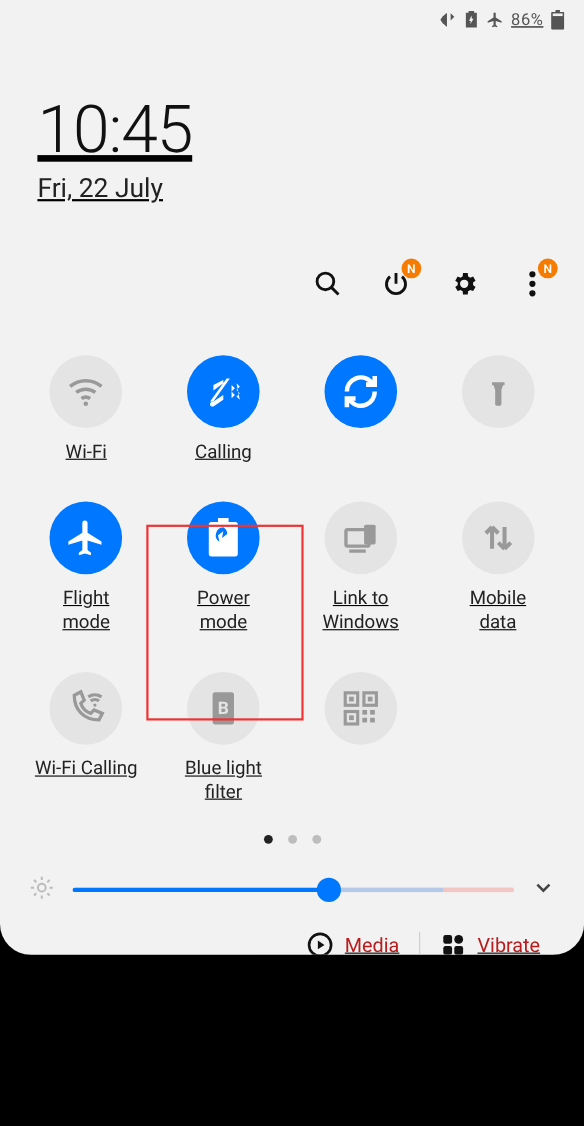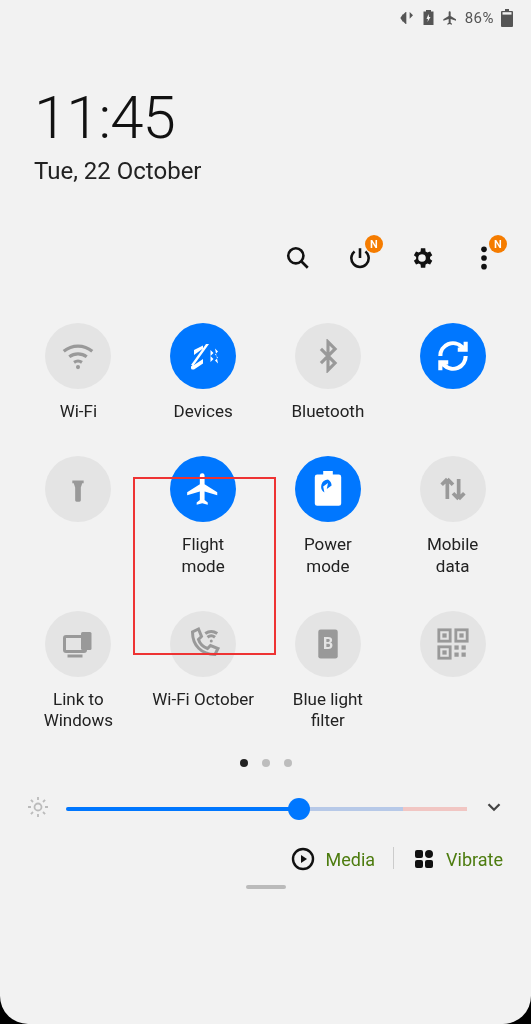--- a/index.html
+++ b/index.html
@@ -1,17 +1,17 @@
 <!DOCTYPE html>
 <html><head>
 <meta charset="utf-8">
 <style>
   * { box-sizing: border-box; margin: 0; padding: 0; }
   html, body { width: 531px; height: 1024px; font-family: -apple-system, Roboto, Arial, sans-serif; background: #000; }
-  .screen { width: 531px; height: 1024px; background: #f2f2f2; position: relative; border-radius: 0 0 28px 28px; overflow: hidden; }
+  .screen { width: 531px; height: 868px; background: #f2f2f2; position: relative; border-radius: 0 0 28px 28px; overflow: hidden; text-decoration: underline; }
 
   
   .status-bar { display: flex; justify-content: flex-end; align-items: center; height: 32px; padding: 4px 18px 0 0; gap: 7px; color: #555; font-size: 15px; }
   .status-bar .bat-text { font-size: 15px; letter-spacing: .5px; }
   .status-bar svg { display: block; }
 
   
   .clock-area { padding: 50px 0 0 34px; }
   .clock { font-size: 60px; font-weight: 300; letter-spacing: -1px; color: #111; }
   .date { font-size: 24px; color: #222; margin-top: 4px; }
@@ -36,21 +36,21 @@
 
   
   .brightness { display:flex; align-items:center; gap:16px; padding:28px 26px 0 26px; }
   .b-track { flex:1; height:4px; background:#e0d7d5; border-radius:2px; position:relative; }
   .b-fill { position:absolute; left:0; top:0; height:4px; background:#0077ff; border-radius:2px; }
   .b-fill-mid { position:absolute; top:0; height:4px; background:#b7c9e8; }
   .b-fill-tail { position:absolute; top:0; height:4px; background:#f1c6c3; }
   .b-thumb { position:absolute; top:50%; width:22px; height:22px; background:#0077ff; border-radius:50%; transform:translate(-50%,-50%); }
 
   
-  .bottom-row { display:flex; justify-content:flex-end; align-items:flex-start; gap:18px; padding:24px 28px 0 0; font-size:18px; color:#4d7c0f; }
+  .bottom-row { display:flex; justify-content:flex-end; align-items:flex-start; gap:18px; padding:24px 40px 0 0; font-size:18px; color:#b91c1c; }
   .bottom-item { display:flex; align-items:center; gap:10px; }
   .sep { width:1px; height:22px; background:#ccc; }
   .handle { width:40px; height:4px; background:#bbb; border-radius:2px; margin:14px auto 0; }
 </style>
 </head>
 <body>
 <div class="screen">
 
 <div class="status-bar">
   <span>
@@ -72,22 +72,22 @@
   <span>
     <svg width="12" height="18" viewBox="0 0 12 18" fill="#555">
           <rect x="0" y="2" width="12" height="16" rx="1"></rect>
           <rect x="4" y="0" width="4" height="3"></rect>
           <rect x="1.5" y="3.2" width="9" height="2.4" fill="#f2f2f2"></rect>
         </svg>
   </span>
 </div>
 
 <div class="clock-area">
-  <div class="clock">11:45</div>
-  <div class="date">Tue, 22 October</div>
+  <div class="clock">10:45</div>
+  <div class="date">Fri, 22 July</div>
 </div>
 
 <div class="action-row">
   <div class="action-btn">
     <svg width="26" height="26" viewBox="0 0 24 24" fill="none" stroke="#111" stroke-width="2.4">
           <circle cx="10" cy="10" r="7"></circle>
           <line x1="21" y1="21" x2="15" y2="15"></line>
         </svg>
   </div>
   <div class="action-btn">
@@ -126,31 +126,23 @@
     <div class="tile-label">Wi-Fi</div>
   </div>
 
   <div class="tile">
     <div class="tile-circle active">
           <svg width="36" height="36" viewBox="0 0 24 24" fill="#fff">
             <path d="M14 4l-10 14h2l10-14zM12 5v2l-6 4.3V8zM17 8l2 2-2 2 2 2-2 2M20 7l2 2-2 2 2 2-2 2 2 2"></path>
             <path d="M5 18h1l6-4v3l-6 4H5a1 1 0 0 1-1-1v-1z"></path>
           </svg>
         </div>
-    <div class="tile-label">Devices</div>
-  </div>
-
-  <div class="tile">
-    <div class="tile-circle">
-          <svg width="34" height="34" viewBox="0 0 24 24" fill="none" stroke="#999" stroke-width="2.2">
-            <path d="M7 7l10 10-5 5V2l5 5L7 17"></path>
-          </svg>
-        </div>
-    <div class="tile-label">Bluetooth</div>
-  </div>
+    <div class="tile-label">Calling</div>
+  </div>
+
 
   <div class="tile">
     <div class="tile-circle active">
           <svg width="38" height="38" viewBox="0 0 24 24" fill="none" stroke="#fff" stroke-width="2.6">
             <path d="M4 12a8 8 0 0 1 13.7-5.7L20 8M20 12a8 8 0 0 1-13.7 5.7L4 16"></path>
             <polyline points="20 3 20 8 15 8"></polyline>
             <polyline points="4 21 4 16 9 16"></polyline>
           </svg>
         </div>
   </div>
@@ -176,47 +168,47 @@
     <div class="tile-circle active">
           <svg width="30" height="36" viewBox="0 0 24 30" fill="#fff">
             <path d="M8 0h8v3h5a2 2 0 0 1 2 2v22a2 2 0 0 1-2 2H3a2 2 0 0 1-2-2V5a2 2 0 0 1 2-2h5zM12 7a6 6 0 0 0-3 11l-1-5 4-3-1 5 4-3a6 6 0 0 0-3-5z"></path>
           </svg>
         </div>
     <div class="tile-label">Power<br>mode</div>
   </div>
 
   <div class="tile">
     <div class="tile-circle">
-          <svg width="34" height="34" viewBox="0 0 24 24" fill="none" stroke="#999" stroke-width="2.6">
-            <path d="M8 19V5M8 5l-4 4M8 5l4 4M16 5v14M16 19l4-4M16 19l-4-4"></path>
-          </svg>
-        </div>
-    <div class="tile-label">Mobile<br>data</div>
-  </div>
-
-  <div class="tile">
-    <div class="tile-circle">
           <svg width="36" height="36" viewBox="0 0 24 24" fill="#999">
             <rect x="3" y="7" width="14" height="10" rx="1" fill="none" stroke="#999" stroke-width="2"></rect>
             <rect x="5" y="19" width="10" height="2"></rect>
             <rect x="14" y="4" width="7" height="12" rx="1"></rect>
           </svg>
         </div>
     <div class="tile-label">Link to<br>Windows</div>
   </div>
 
   <div class="tile">
     <div class="tile-circle">
+          <svg width="34" height="34" viewBox="0 0 24 24" fill="none" stroke="#999" stroke-width="2.6">
+            <path d="M8 19V5M8 5l-4 4M8 5l4 4M16 5v14M16 19l4-4M16 19l-4-4"></path>
+          </svg>
+        </div>
+    <div class="tile-label">Mobile<br>data</div>
+  </div>
+
+  <div class="tile">
+    <div class="tile-circle">
           <svg width="36" height="36" viewBox="0 0 24 24" fill="none" stroke="#999" stroke-width="2">
             <path d="M5 4c0 9 6 15 15 15l2-4-5-2-2 2c-3-1-5-3-6-6l2-2-2-5z"></path>
             <path d="M13.5 5a7 7 0 0 1 8 0M15 7.5a4 4 0 0 1 5 0"></path>
             <circle cx="17.5" cy="10" r="1" fill="#999" stroke="none"></circle>
           </svg>
         </div>
-    <div class="tile-label">Wi-Fi October</div>
+    <div class="tile-label">Wi-Fi Calling</div>
   </div>
 
   <div class="tile">
     <div class="tile-circle">
           <svg width="30" height="34" viewBox="0 0 24 28" fill="#999">
             <rect x="4" y="2" width="16" height="24" rx="2"></rect>
             <text x="12" y="18" font-size="13" font-weight="700" fill="#e4e4e4" text-anchor="middle">B</text>
           </svg>
         </div>
     <div class="tile-label">Blue light<br>filter</div>

